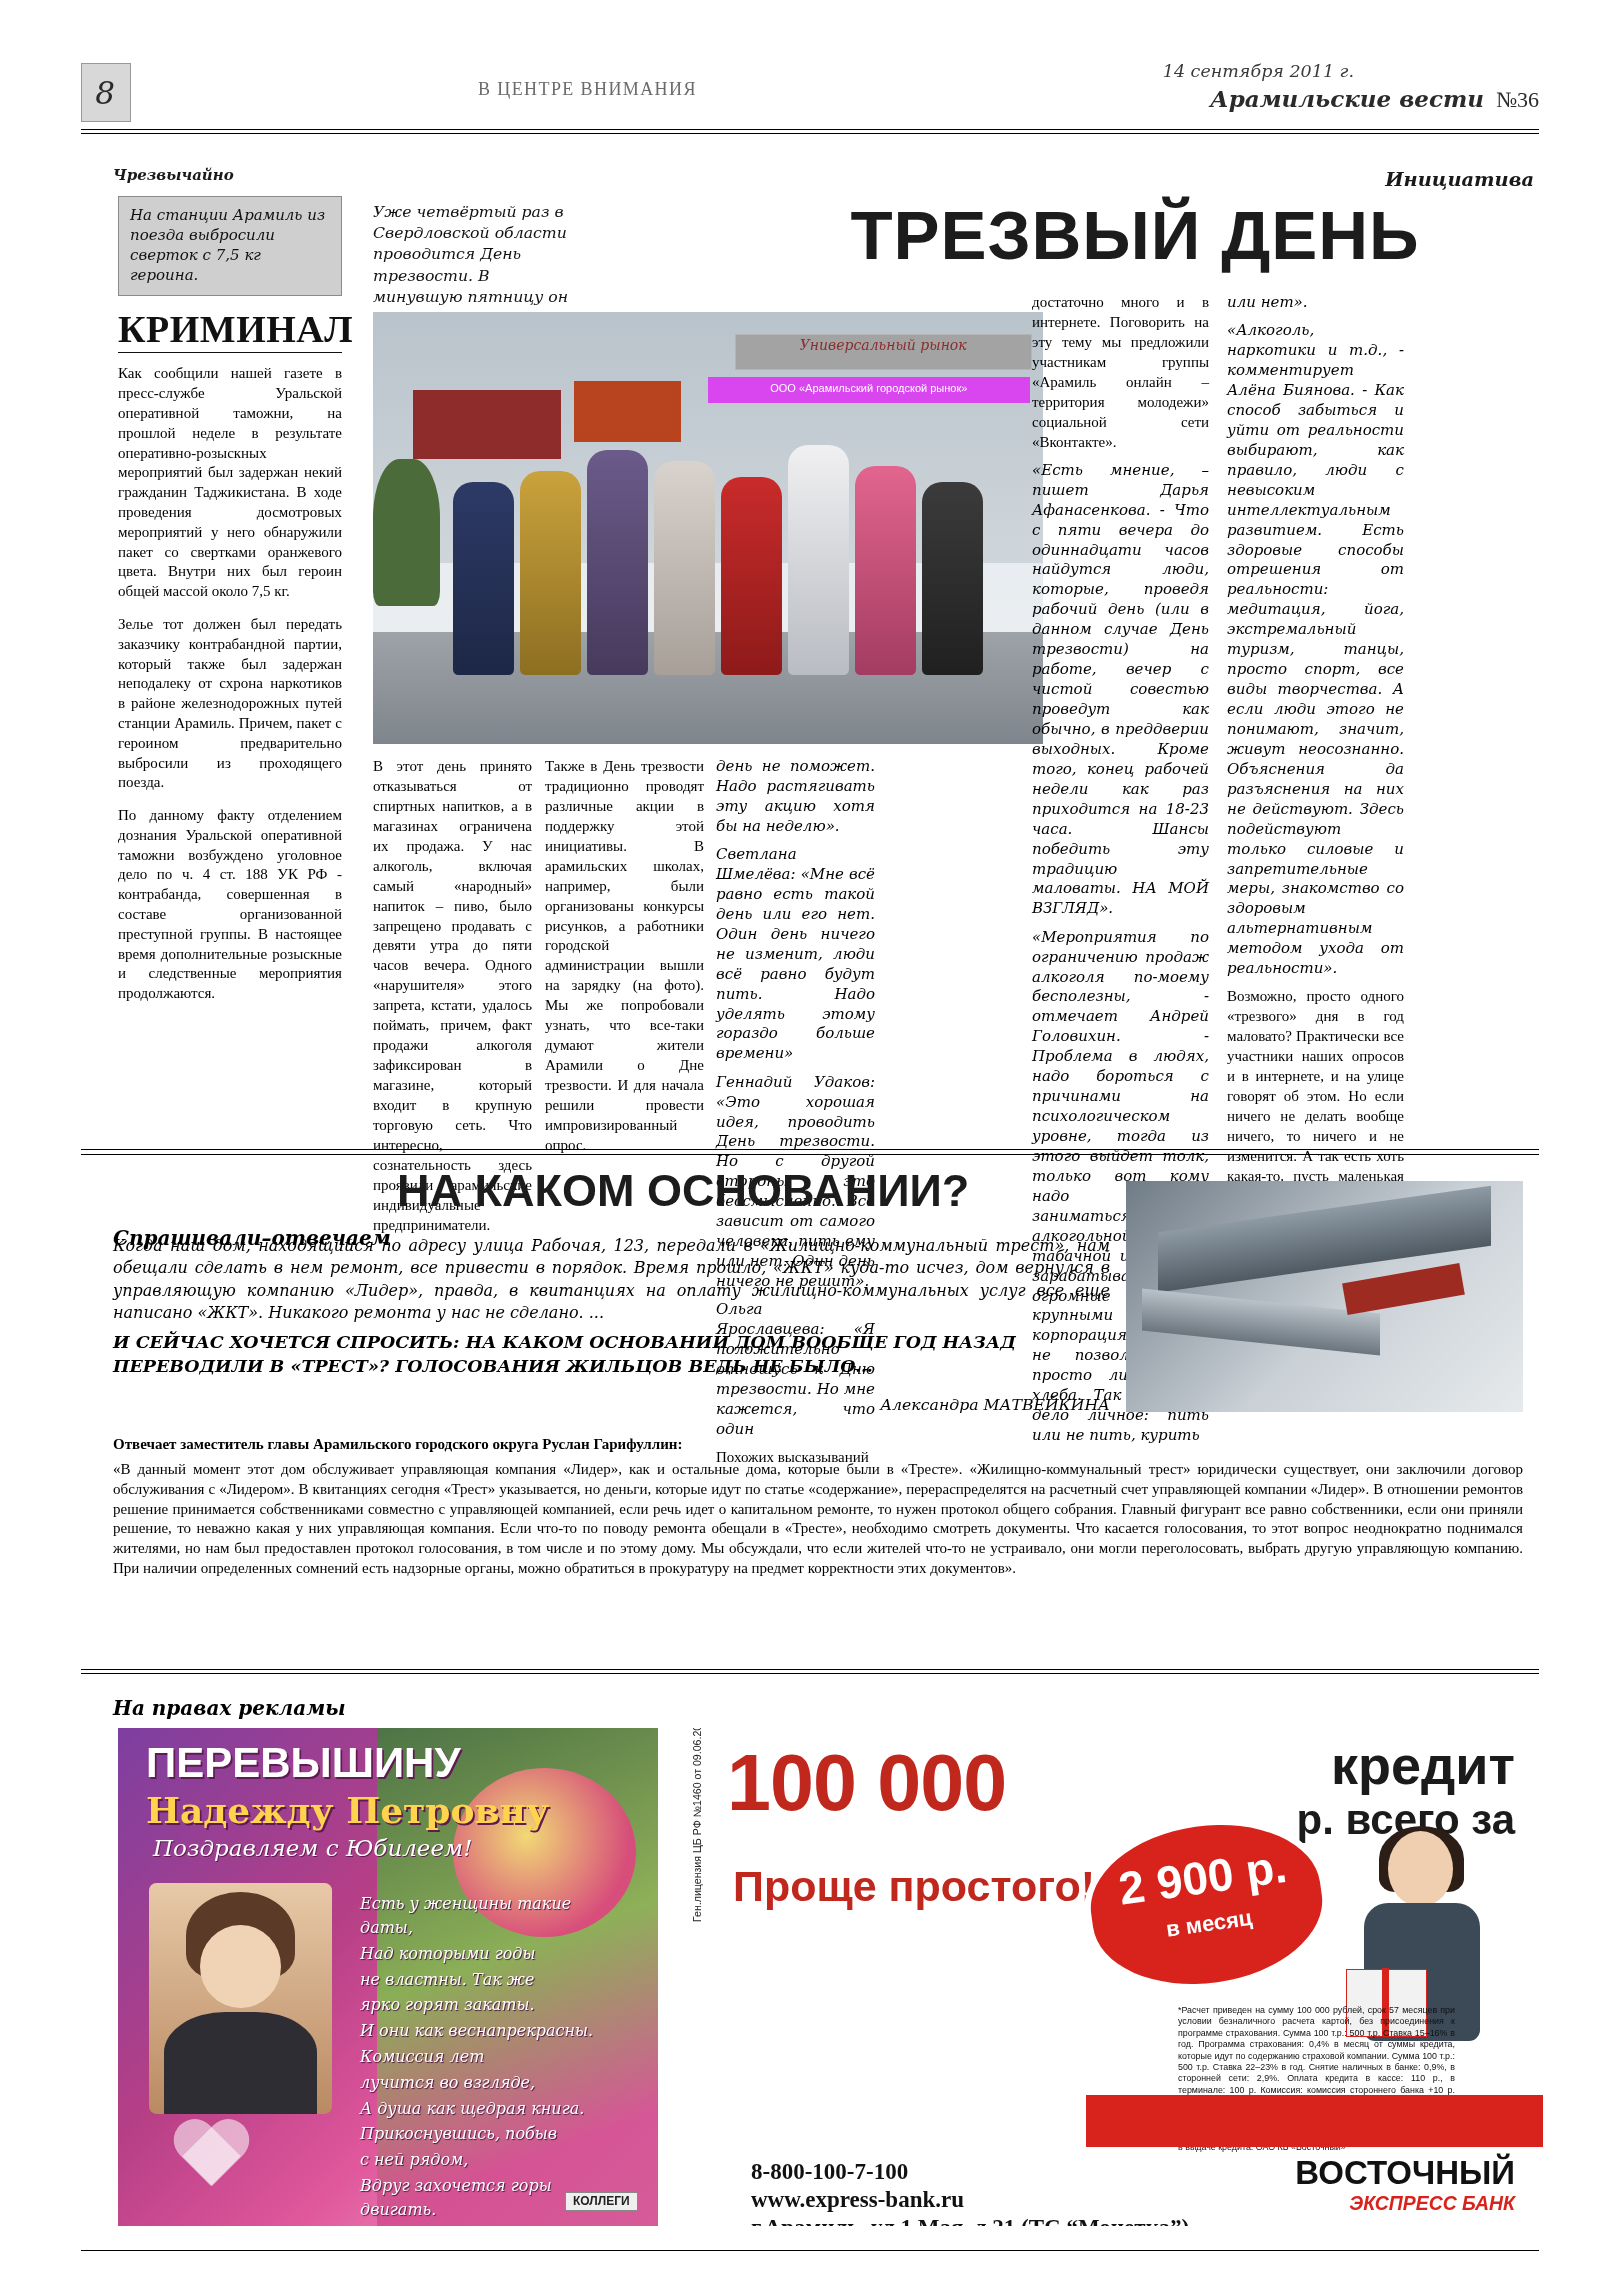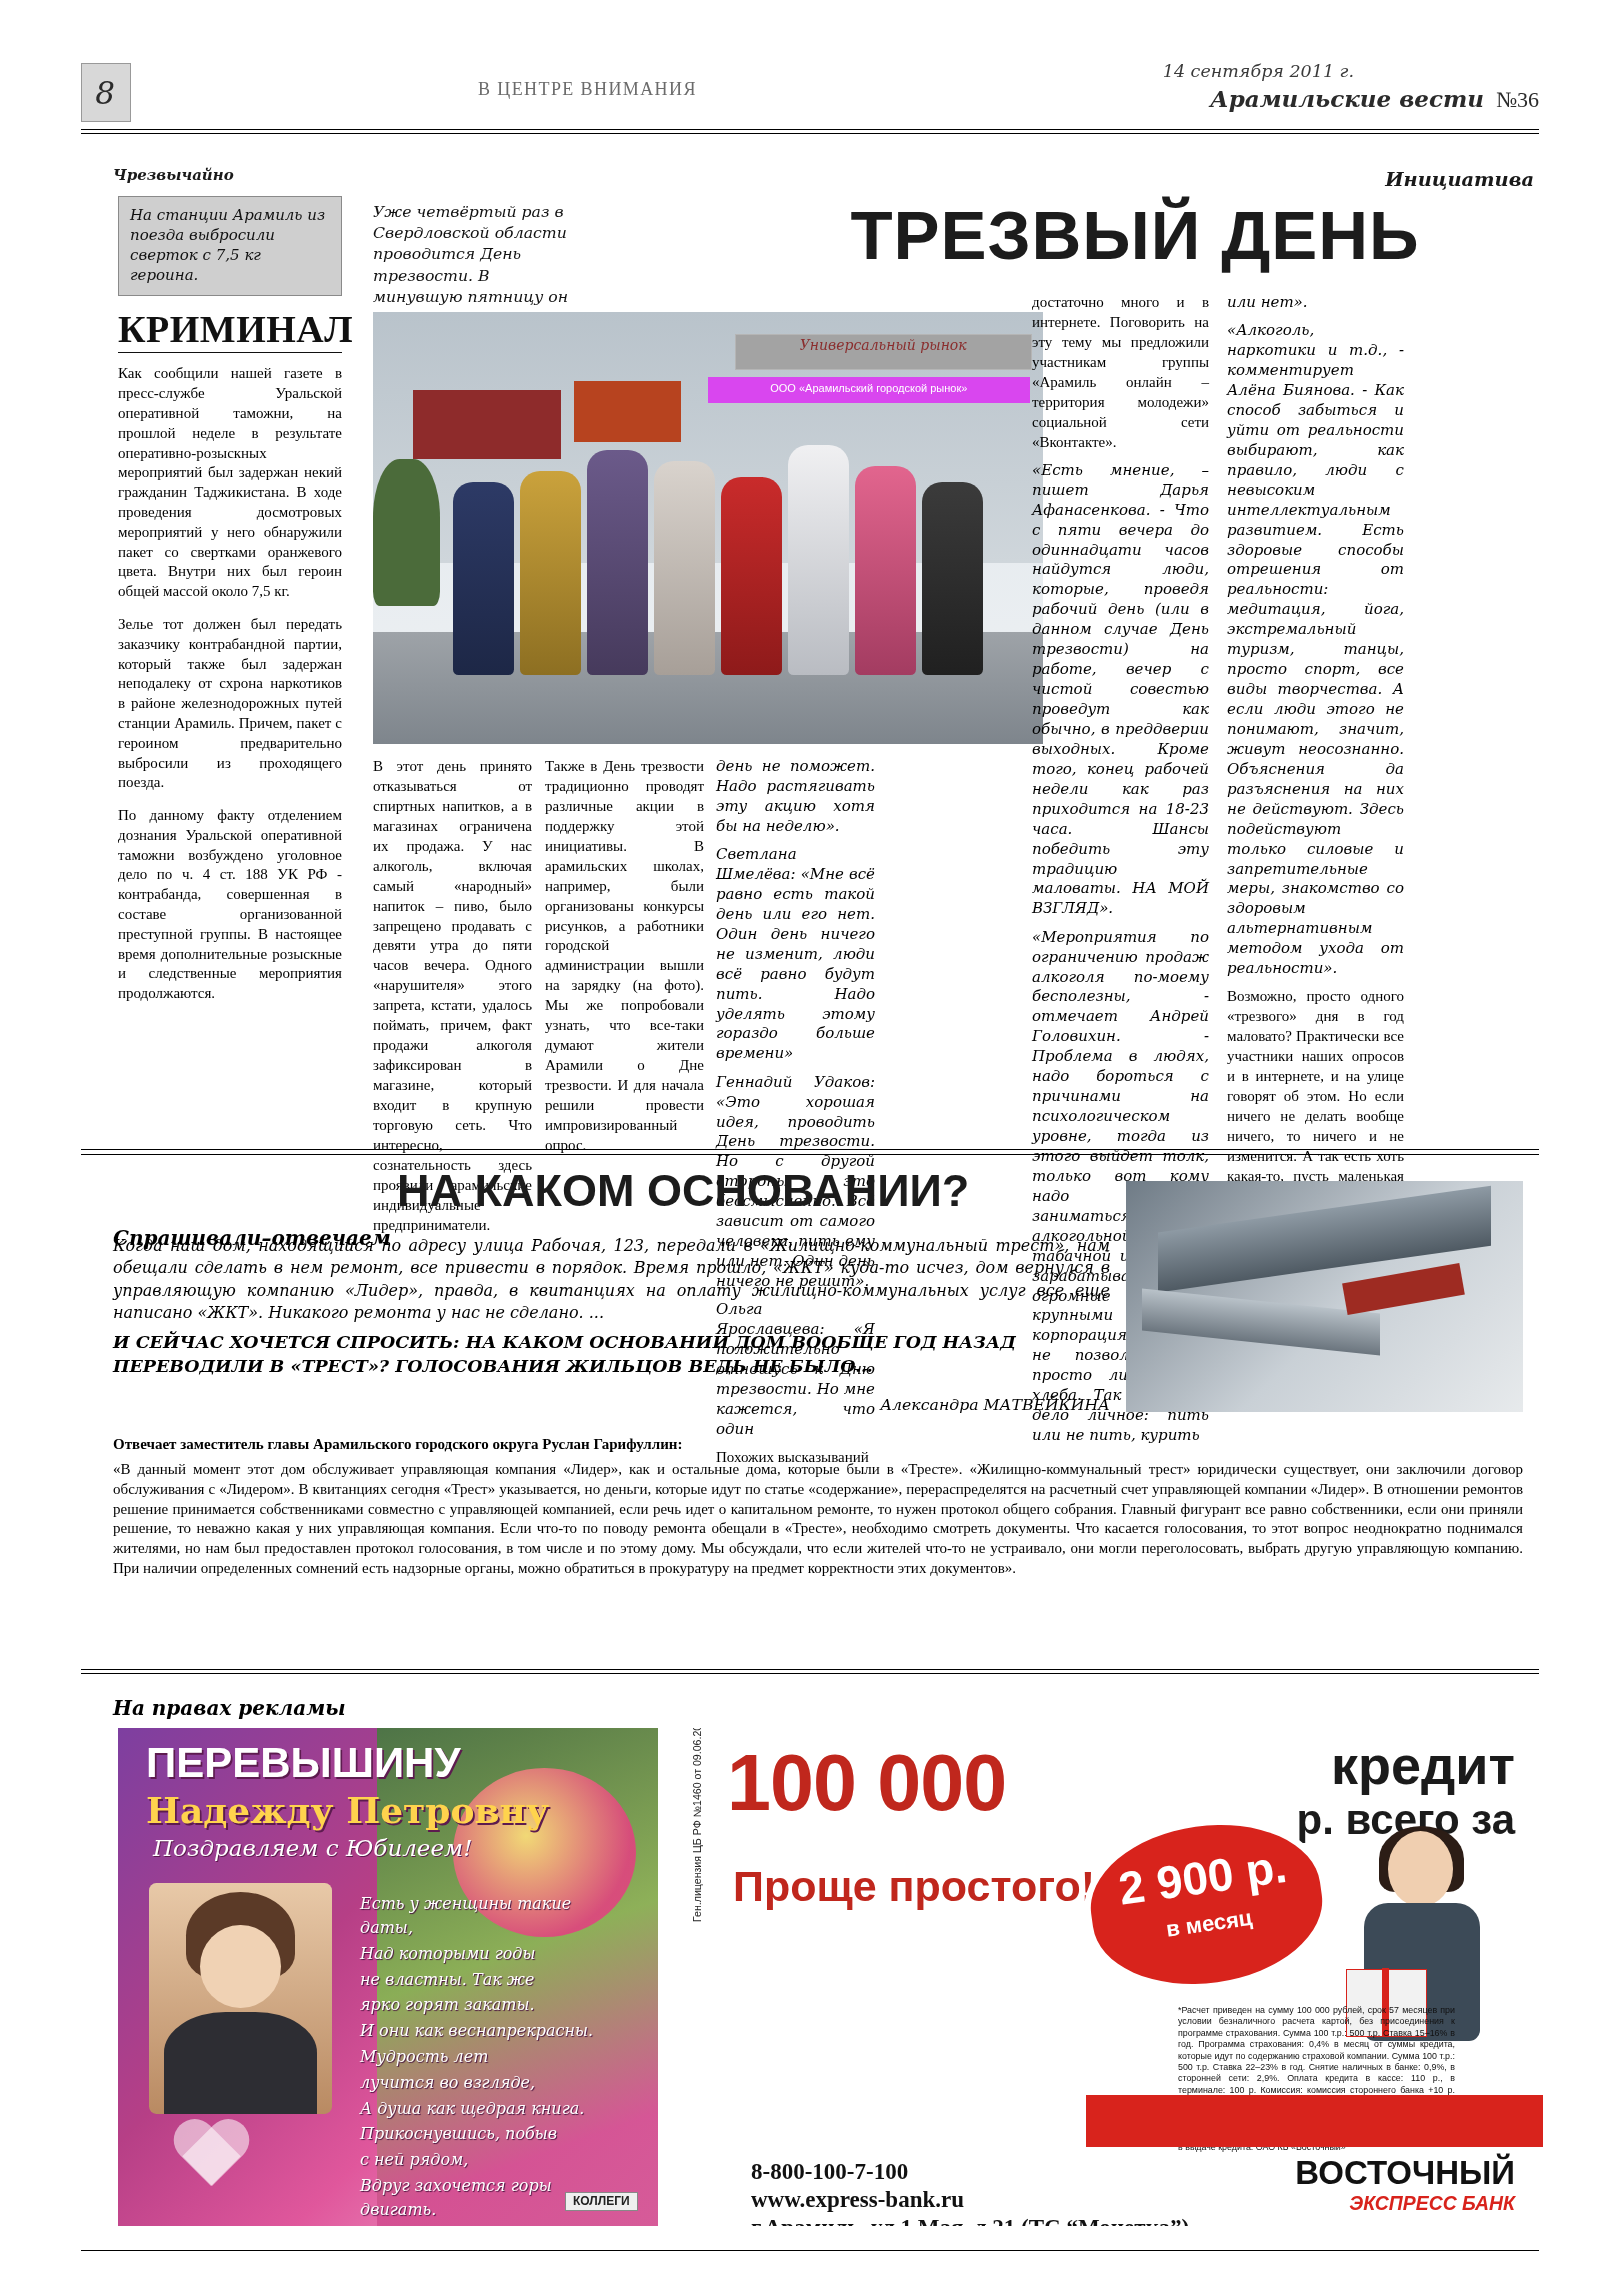--- a/index.html
+++ b/index.html
@@ -239,21 +239,21 @@
       <div class="face"></div>
       <div class="body"></div>
     </div>
     <div class="heart"></div>
     <div class="poem">
       <div>Есть у женщины такие даты,</div>
       <div>Над которыми годы</div>
       <div>не властны. Так же</div>
       <div>ярко горят закаты.</div>
       <div>И они как веснапрекрасны.</div>
-      <div>Мудрость лет</div>
+      <div>Комиссия лет</div>
       <div>лучится во взгляде,</div>
       <div>А душа как щедрая книга.</div>
       <div>Прикоснувшись, побыв</div>
       <div>с ней рядом,</div>
       <div>Вдруг захочется горы двигать.</div>
 
     </div>
     <div class="colleagues">КОЛЛЕГИ</div>
   </div>
 

